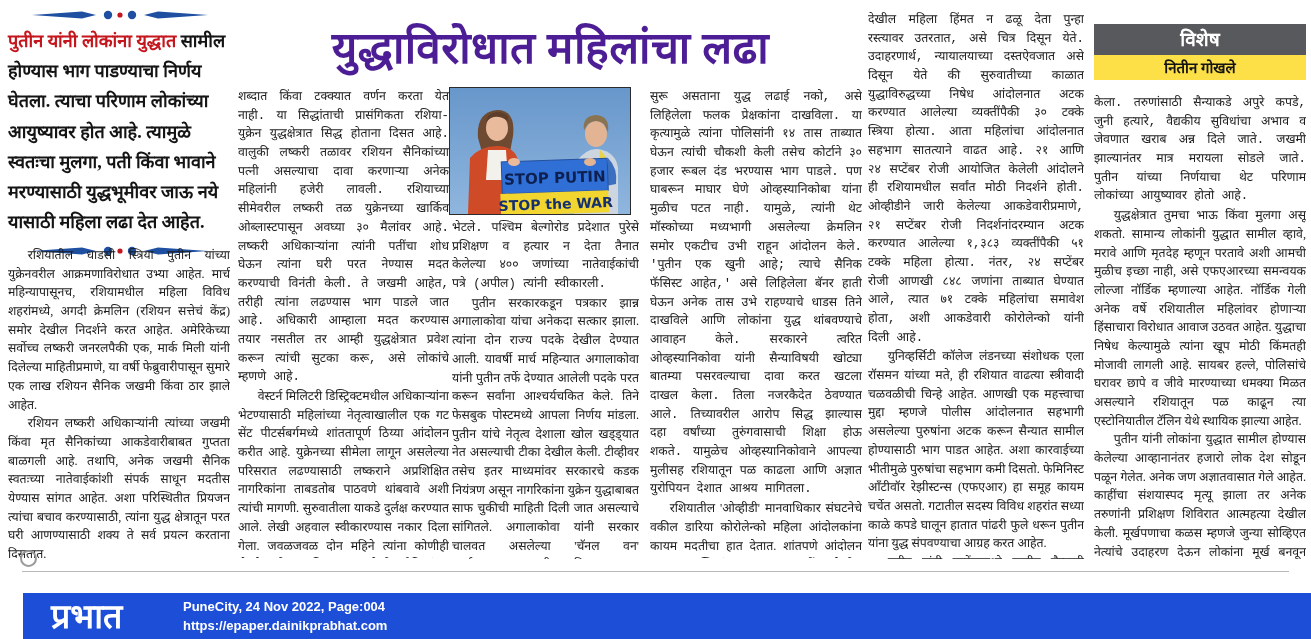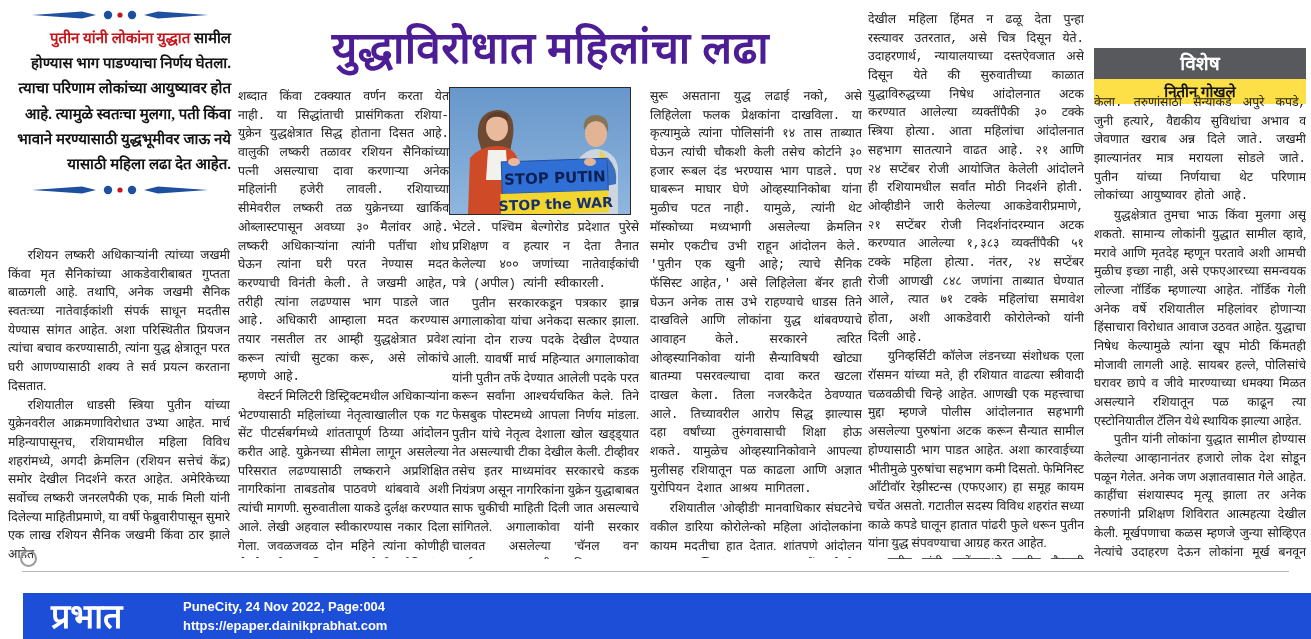--- a/index.html
+++ b/index.html
@@ -12,26 +12,26 @@
   .headline{
     position:absolute;left:238px;top:20px;width:625px;height:62px;
     font-size:44px;font-weight:bold;color:#4c1d95;text-align:center;
     line-height:1.3;letter-spacing:0.5px;white-space:nowrap;
   }
   
   .lead-box{position:absolute;left:8px;top:8px;width:223px;}
   .lead-divider{display:block;margin:0 auto 4px auto;}
   .lead-divider.bottom{margin:6px auto 0 auto;}
   .lead-text{
-    font-size:15px;font-weight:bold;line-height:1.68;text-align:right;
+    font-size:18px;font-weight:bold;line-height:1.68;text-align:left;
     color:#141414;
   }
   .lead-text .hl{color:#c4161c;}
   
-  .special-box{position:absolute;left:1094px;top:24px;width:212px;margin-top:24px;}
+  .special-box{position:absolute;left:1094px;top:24px;width:212px;}
   .special-bar{
     background:#58595c;color:#ffffff;text-align:center;
     font-size:19px;font-weight:bold;padding:2px 0 3px 0;
   }
   .author-bar{
     background:#fde047;color:#141414;text-align:center;
     font-size:15px;font-weight:bold;padding:2px 0 3px 0;
   }
   
   .photo{
@@ -137,22 +137,22 @@
       <text x="105" y="95" text-anchor="middle" font-family="DejaVu Sans, sans-serif" font-size="15" font-weight="bold" fill="#0d2050">STOP PUTIN</text>
       <text x="105" y="121" text-anchor="middle" font-family="DejaVu Sans, sans-serif" font-size="14" font-weight="bold" fill="#15306e">STOP the WAR</text>
     </g>
 
     <ellipse cx="64" cy="74" rx="6" ry="4" fill="#e9bb9c"></ellipse>
     <ellipse cx="140" cy="74" rx="6" ry="4" fill="#e3b493"></ellipse>
   </svg>
 </div>
 
 <div class="col col1">
+  <p>रशियातील धाडसी स्त्रिया पुतीन यांच्या युक्रेनवरील आक्रमणाविरोधात उभ्या आहेत. मार्च महिन्यापासूनच, रशियामधील महिला विविध शहरांमध्ये, अगदी क्रेमलिन (रशियन सत्तेचं केंद्र) समोर देखील निदर्शने करत आहेत. अमेरिकेच्या सर्वोच्च लष्करी जनरलपैकी एक, मार्क मिली यांनी दिलेल्या माहितीप्रमाणे, या वर्षी फेब्रुवारीपासून सुमारे एक लाख रशियन सैनिक जखमी किंवा ठार झाले आहेत.</p>
   <p>रशियन लष्करी अधिकाऱ्यांनी त्यांच्या जखमी किंवा मृत सैनिकांच्या आकडेवारीबाबत गुप्तता बाळगली आहे. तथापि, अनेक जखमी सैनिक स्वतःच्या नातेवाईकांशी संपर्क साधून मदतीस येण्यास सांगत आहेत. अशा परिस्थितीत प्रियजन त्यांचा बचाव करण्यासाठी, त्यांना युद्ध क्षेत्रातून परत घरी आणण्यासाठी शक्य ते सर्व प्रयत्न करताना दिसतात.</p>
-  <p>रशियातील धाडसी स्त्रिया पुतीन यांच्या युक्रेनवरील आक्रमणाविरोधात उभ्या आहेत. मार्च महिन्यापासूनच, रशियामधील महिला विविध शहरांमध्ये, अगदी क्रेमलिन (रशियन सत्तेचं केंद्र) समोर देखील निदर्शने करत आहेत. अमेरिकेच्या सर्वोच्च लष्करी जनरलपैकी एक, मार्क मिली यांनी दिलेल्या माहितीप्रमाणे, या वर्षी फेब्रुवारीपासून सुमारे एक लाख रशियन सैनिक जखमी किंवा ठार झाले आहेत.</p>
 
 </div>
 <div class="col col2">
   <p class="noindent">शब्दात किंवा टक्क्यात वर्णन करता येत नाही. या सिद्धांताची प्रासंगिकता रशिया-युक्रेन युद्धक्षेत्रात सिद्ध होताना दिसत आहे. वालुकी लष्करी तळावर रशियन सैनिकांच्या पत्नी असल्याचा दावा करणाऱ्या अनेक महिलांनी हजेरी लावली. रशियाच्या सीमेवरील लष्करी तळ युक्रेनच्या खार्किव ओब्लास्टपासून अवघ्या ३० मैलांवर आहे. लष्करी अधिकाऱ्यांना त्यांनी पतींचा शोध घेऊन त्यांना घरी परत नेण्यास मदत करण्याची विनंती केली. ते जखमी आहेत, तरीही त्यांना लढण्यास भाग पाडले जात आहे. अधिकारी आम्हाला मदत करण्यास तयार नसतील तर आम्ही युद्धक्षेत्रात प्रवेश करून त्यांची सुटका करू, असे लोकांचे म्हणणे आहे.</p>
   <p>वेस्टर्न मिलिटरी डिस्ट्रिक्टमधील अधिकाऱ्यांना भेटण्यासाठी महिलांच्या नेतृत्वाखालील एक गट सेंट पीटर्सबर्गमध्ये शांततापूर्ण ठिय्या आंदोलन करीत आहे. युक्रेनच्या सीमेला लागून असलेल्या परिसरात लढण्यासाठी लष्कराने अप्रशिक्षित नागरिकांना ताबडतोब पाठवणे थांबवावे अशी त्यांची मागणी. सुरुवातीला याकडे दुर्लक्ष करण्यात आले. लेखी अहवाल स्वीकारण्यास नकार दिला गेला. जवळजवळ दोन महिने त्यांना कोणीही भेटले नाही, मात्र निराश असून देखील सैनिकांच्या पत्नी, माता आपल्या जागेवर ठाम राहिल्या. अखेरीस, दबावात येऊन लष्करी अधिकारी १५ नोव्हेंबर रोजी शिष्टमंडळाला</p>
 </div>
 <div class="col col3">
   <p class="noindent">भेटले. पश्चिम बेल्गोरोड प्रदेशात पुरेसे प्रशिक्षण व हत्यार न देता तैनात केलेल्या ४०० जणांच्या नातेवाईकांची पत्रे (अपील) त्यांनी स्वीकारली.</p>
   <p>पुतीन सरकारकडून पत्रकार झान्न अगालाकोवा यांचा अनेकदा सत्कार झाला. त्यांना दोन राज्य पदके देखील देण्यात आली. यावर्षी मार्च महिन्यात अगालाकोवा यांनी पुतीन तर्फे देण्यात आलेली पदके परत करून सर्वांना आश्चर्यचकित केले. तिने फेसबुक पोस्टमध्ये आपला निर्णय मांडला. पुतीन यांचे नेतृत्व देशाला खोल खड्ड्यात नेत असल्याची टीका देखील केली. टीव्हीवर तसेच इतर माध्यमांवर सरकारचे कडक नियंत्रण असून नागरिकांना युक्रेन युद्धाबाबत साफ चुकीची माहिती दिली जात असल्याचे सांगितले. अगालाकोवा यांनी सरकार चालवत असलेल्या 'चॅनल वन' वार्ताहारपदावरून राजीनामा दिला.</p>
 

